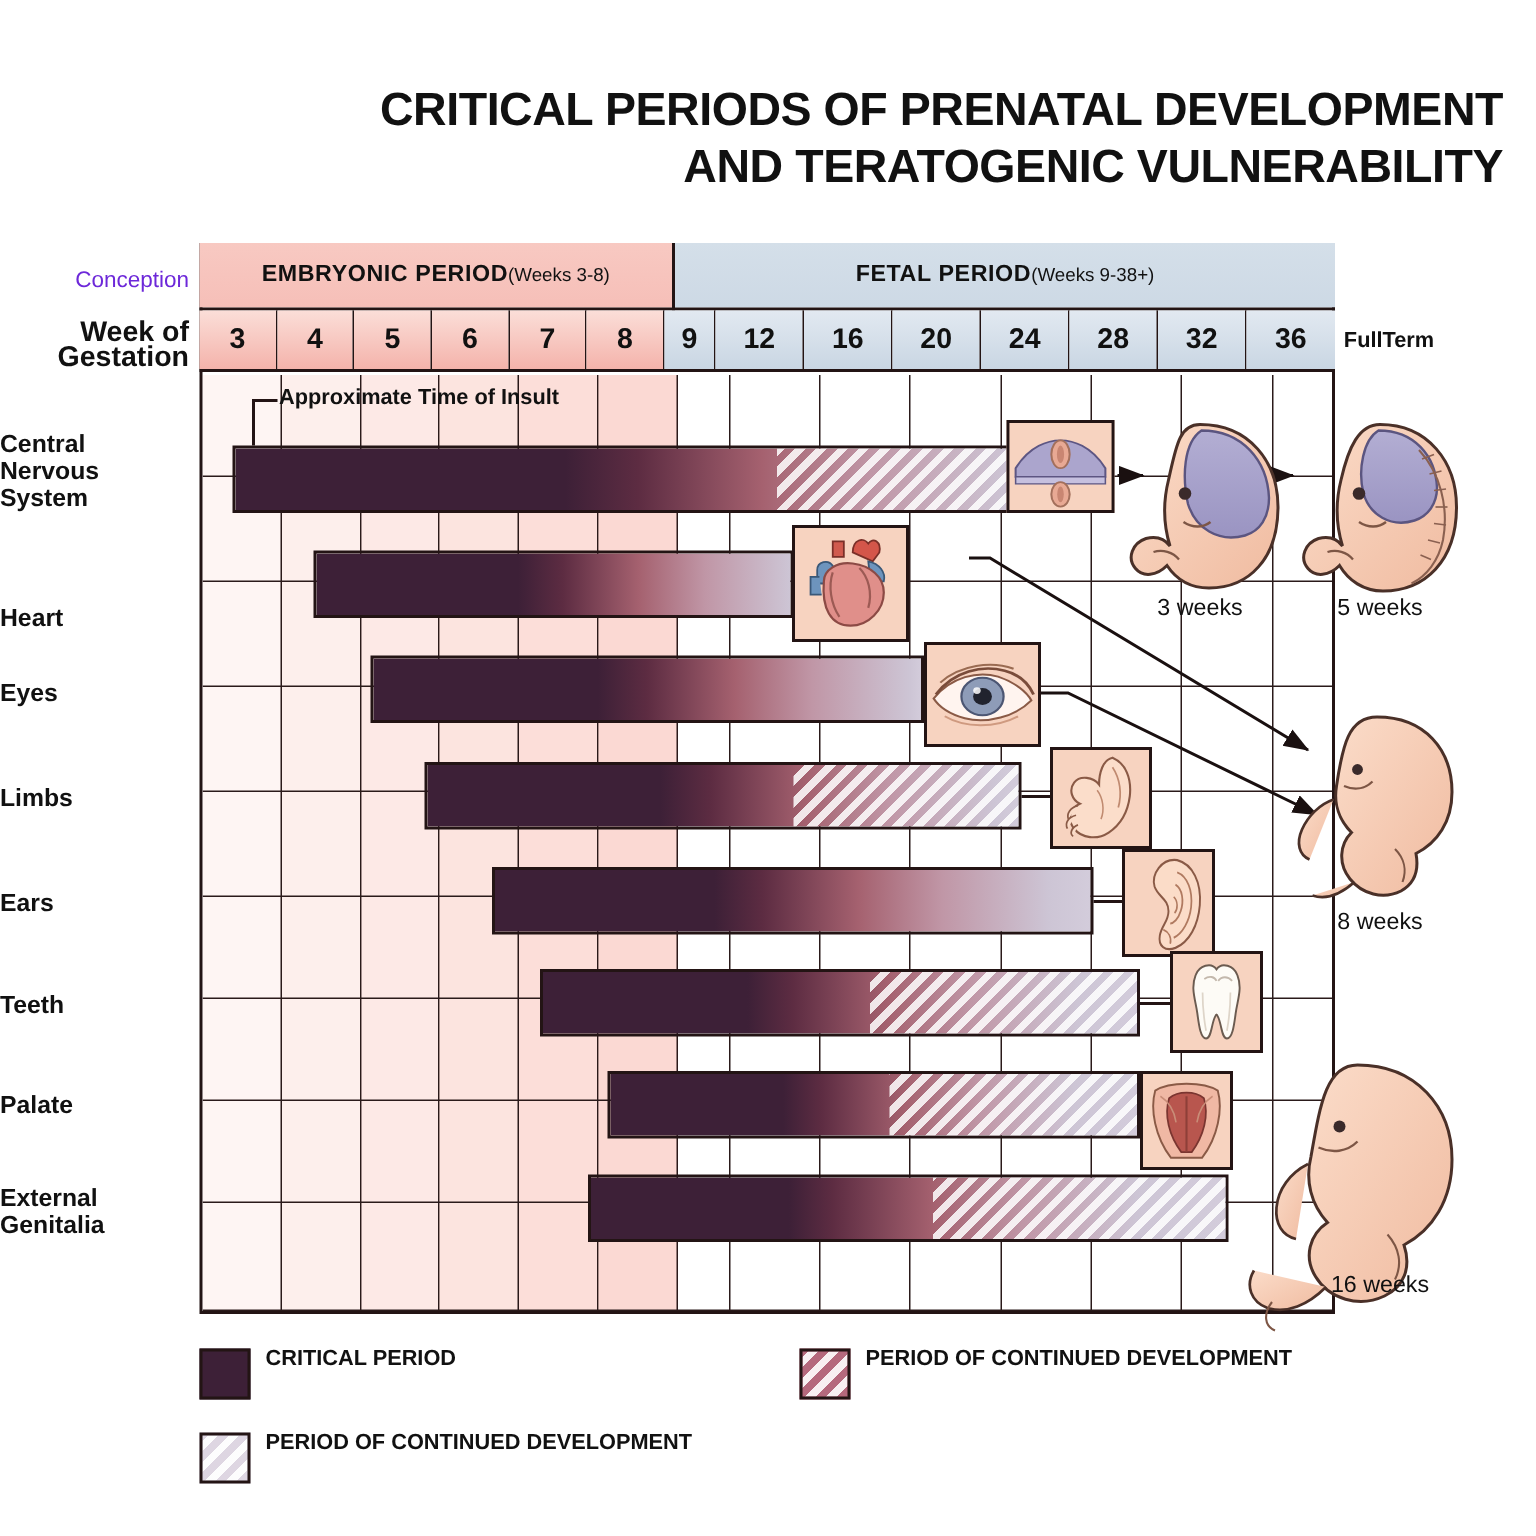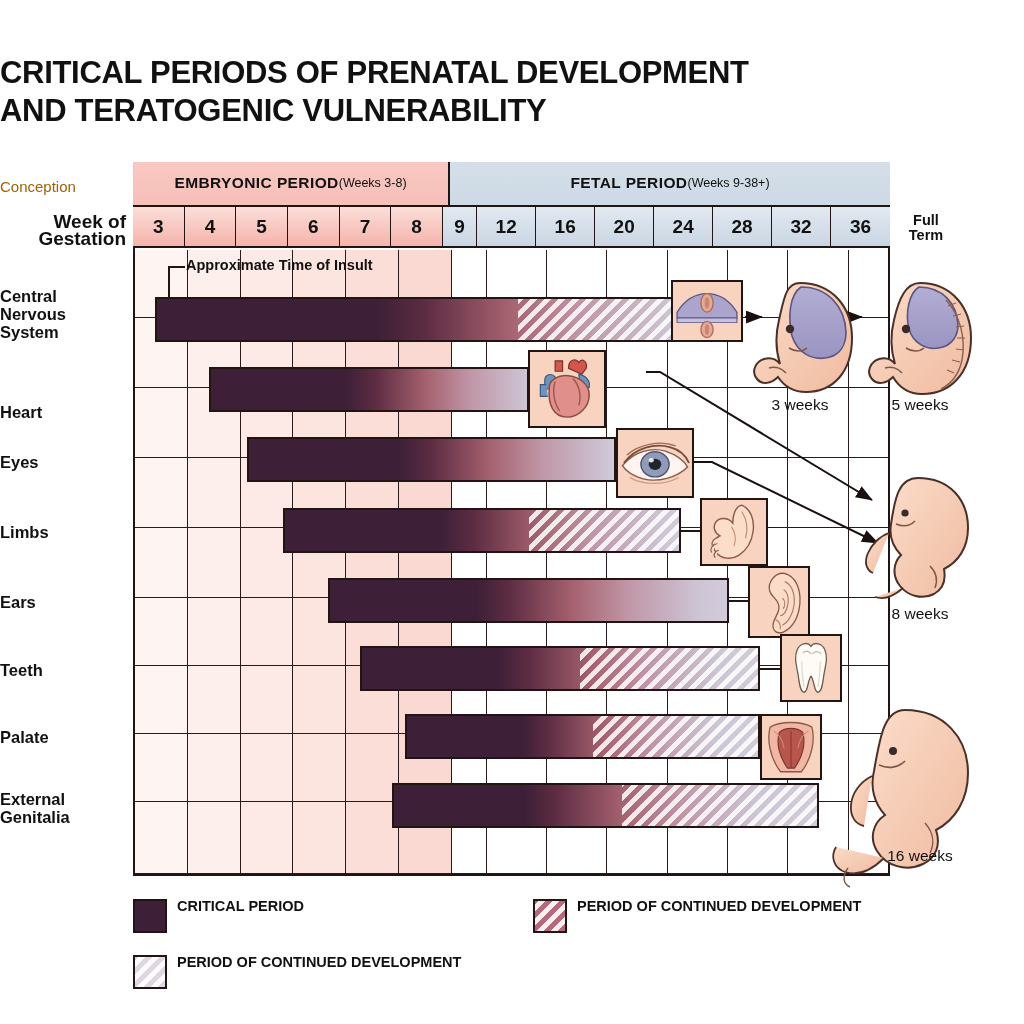--- a/index.html
+++ b/index.html
@@ -8,21 +8,21 @@
     width: 1024px; height: 1024px;
     background: #ffffff;
     font-family: "Liberation Sans", sans-serif;
     overflow: hidden;
   }
   #root { position: relative; width: 1024px; height: 1024px; }
 
   
   .title {
     position: absolute; left: 0; top: 54px; width: 1002px;
-    text-align: left;
+    text-align: right;
     font-weight: bold; font-size: 31px; line-height: 38px;
     letter-spacing: -0.3px; color: #111;
   }
 
   
   .chart-frame {
     position: absolute;
     left: 133px; top: 162px; width: 757px; height: 714px;
     border: 2px solid #231414;
     background: #fff;
@@ -61,29 +61,29 @@
     font-weight: bold; font-size: 19px; color: #111;
     border-right: 1.5px solid #231414;
   }
   .week-cell:last-child { border-right: none; }
   .week-emb { background: linear-gradient(to bottom, #fbded8, #f4b3ab); }
   .week-fet { background: linear-gradient(to bottom, #e2e9f1, #c9d6e3); }
 
   
   .full-term {
     position: absolute; left: 893px; top: 207px; width: 66px; height: 41px;
-    display: flex; flex-direction: column;
+    display: flex; flex-direction: row;
     align-items: center; justify-content: center;
     font-weight: bold; font-size: 14.5px; line-height: 15px; color: #111;
   }
 
   
   .ax-conception {
     position: absolute; left: 0; top: 178px; width: 126px;
-    font-size: 15px; color: #a16207;
+    text-align: right; font-size: 15px; color: #6d28d9;
   }
   .ax-weekof {
     position: absolute; left: 0; top: 213px; width: 126px;
     text-align: right; font-size: 19px; line-height: 17px;
     font-weight: bold; color: #111;
   }
   .row-label {
     position: absolute; width: 122px; left: 0;
     font-weight: bold; font-size: 16.5px;
     line-height: 18px; color: #111;

